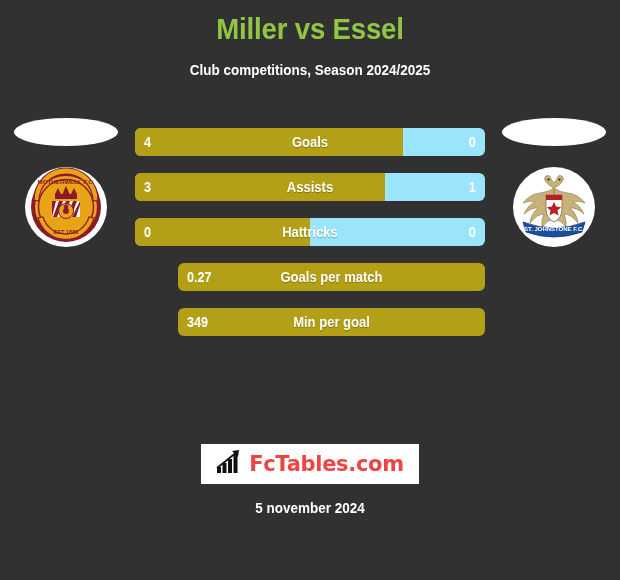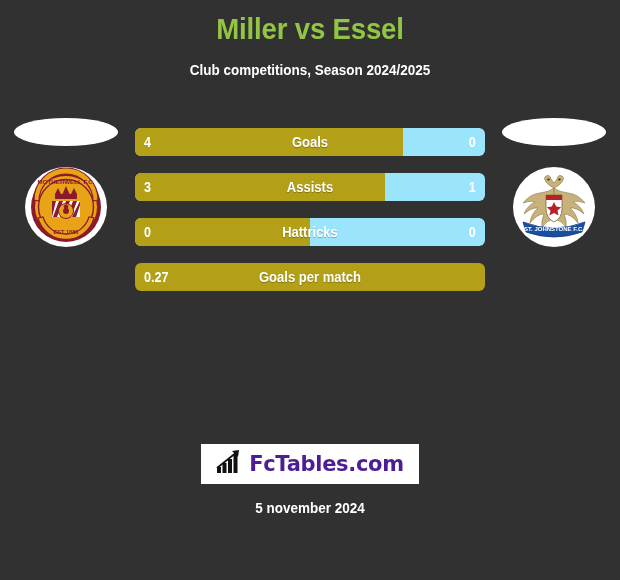--- a/index.html
+++ b/index.html
@@ -75,21 +75,21 @@
     width: 350px;
   }
   .row {
     position: relative;
     height: 28px;
     margin-bottom: 17px;
     border-radius: 6px;
     overflow: hidden;
     background: #9bE5fc;
   }
-  .row.single { background: #b3a017; }
+  .row.single { background: #b3a017; margin-left: 43px; }
   .fill-home {
     position: absolute;
     left: 0; top: 0; bottom: 0;
     background: #b3a017;
   }
   .row .val {
     position: absolute;
     top: 0;
     line-height: 28px;
     font-size: 14px;
@@ -124,21 +124,21 @@
   .logo {
     background: #ffffff;
     width: 218px;
     height: 40px;
     display: flex;
     align-items: center;
     justify-content: center;
     gap: 5px;
   }
   .logo-text {
-    color: #4c1d95;
+    color: #ef4444;
     font-size: 21px;
     font-weight: bold;
     letter-spacing: -0.3px;
     font-family: "DejaVu Sans", sans-serif;
   }
   .date {
     position: absolute;
     left: 0; right: 0;
     top: 500px;
     text-align: center;
@@ -225,20 +225,24 @@
       <div class="label">Hattricks</div>
       <div class="val away">0</div>
     </div>
 
     <div class="row single">
       <div class="val home">0.27</div>
       <div class="label">Goals per match</div>
     </div>
 
 
+    <div class="row single">
+      <div class="val home">349</div>
+      <div class="label">Min per goal</div>
+    </div>
 
   </div>
 
   <div class="logo-wrap">
     <div class="logo">
       <span>
         <svg width="28" height="26" viewBox="0 0 28 26" aria-hidden="true">
           <rect x="1" y="18" width="4" height="6" fill="#111"></rect>
           <rect x="6.5" y="14" width="4" height="10" fill="#111"></rect>
           <rect x="12" y="10" width="4" height="14" fill="#111"></rect>

